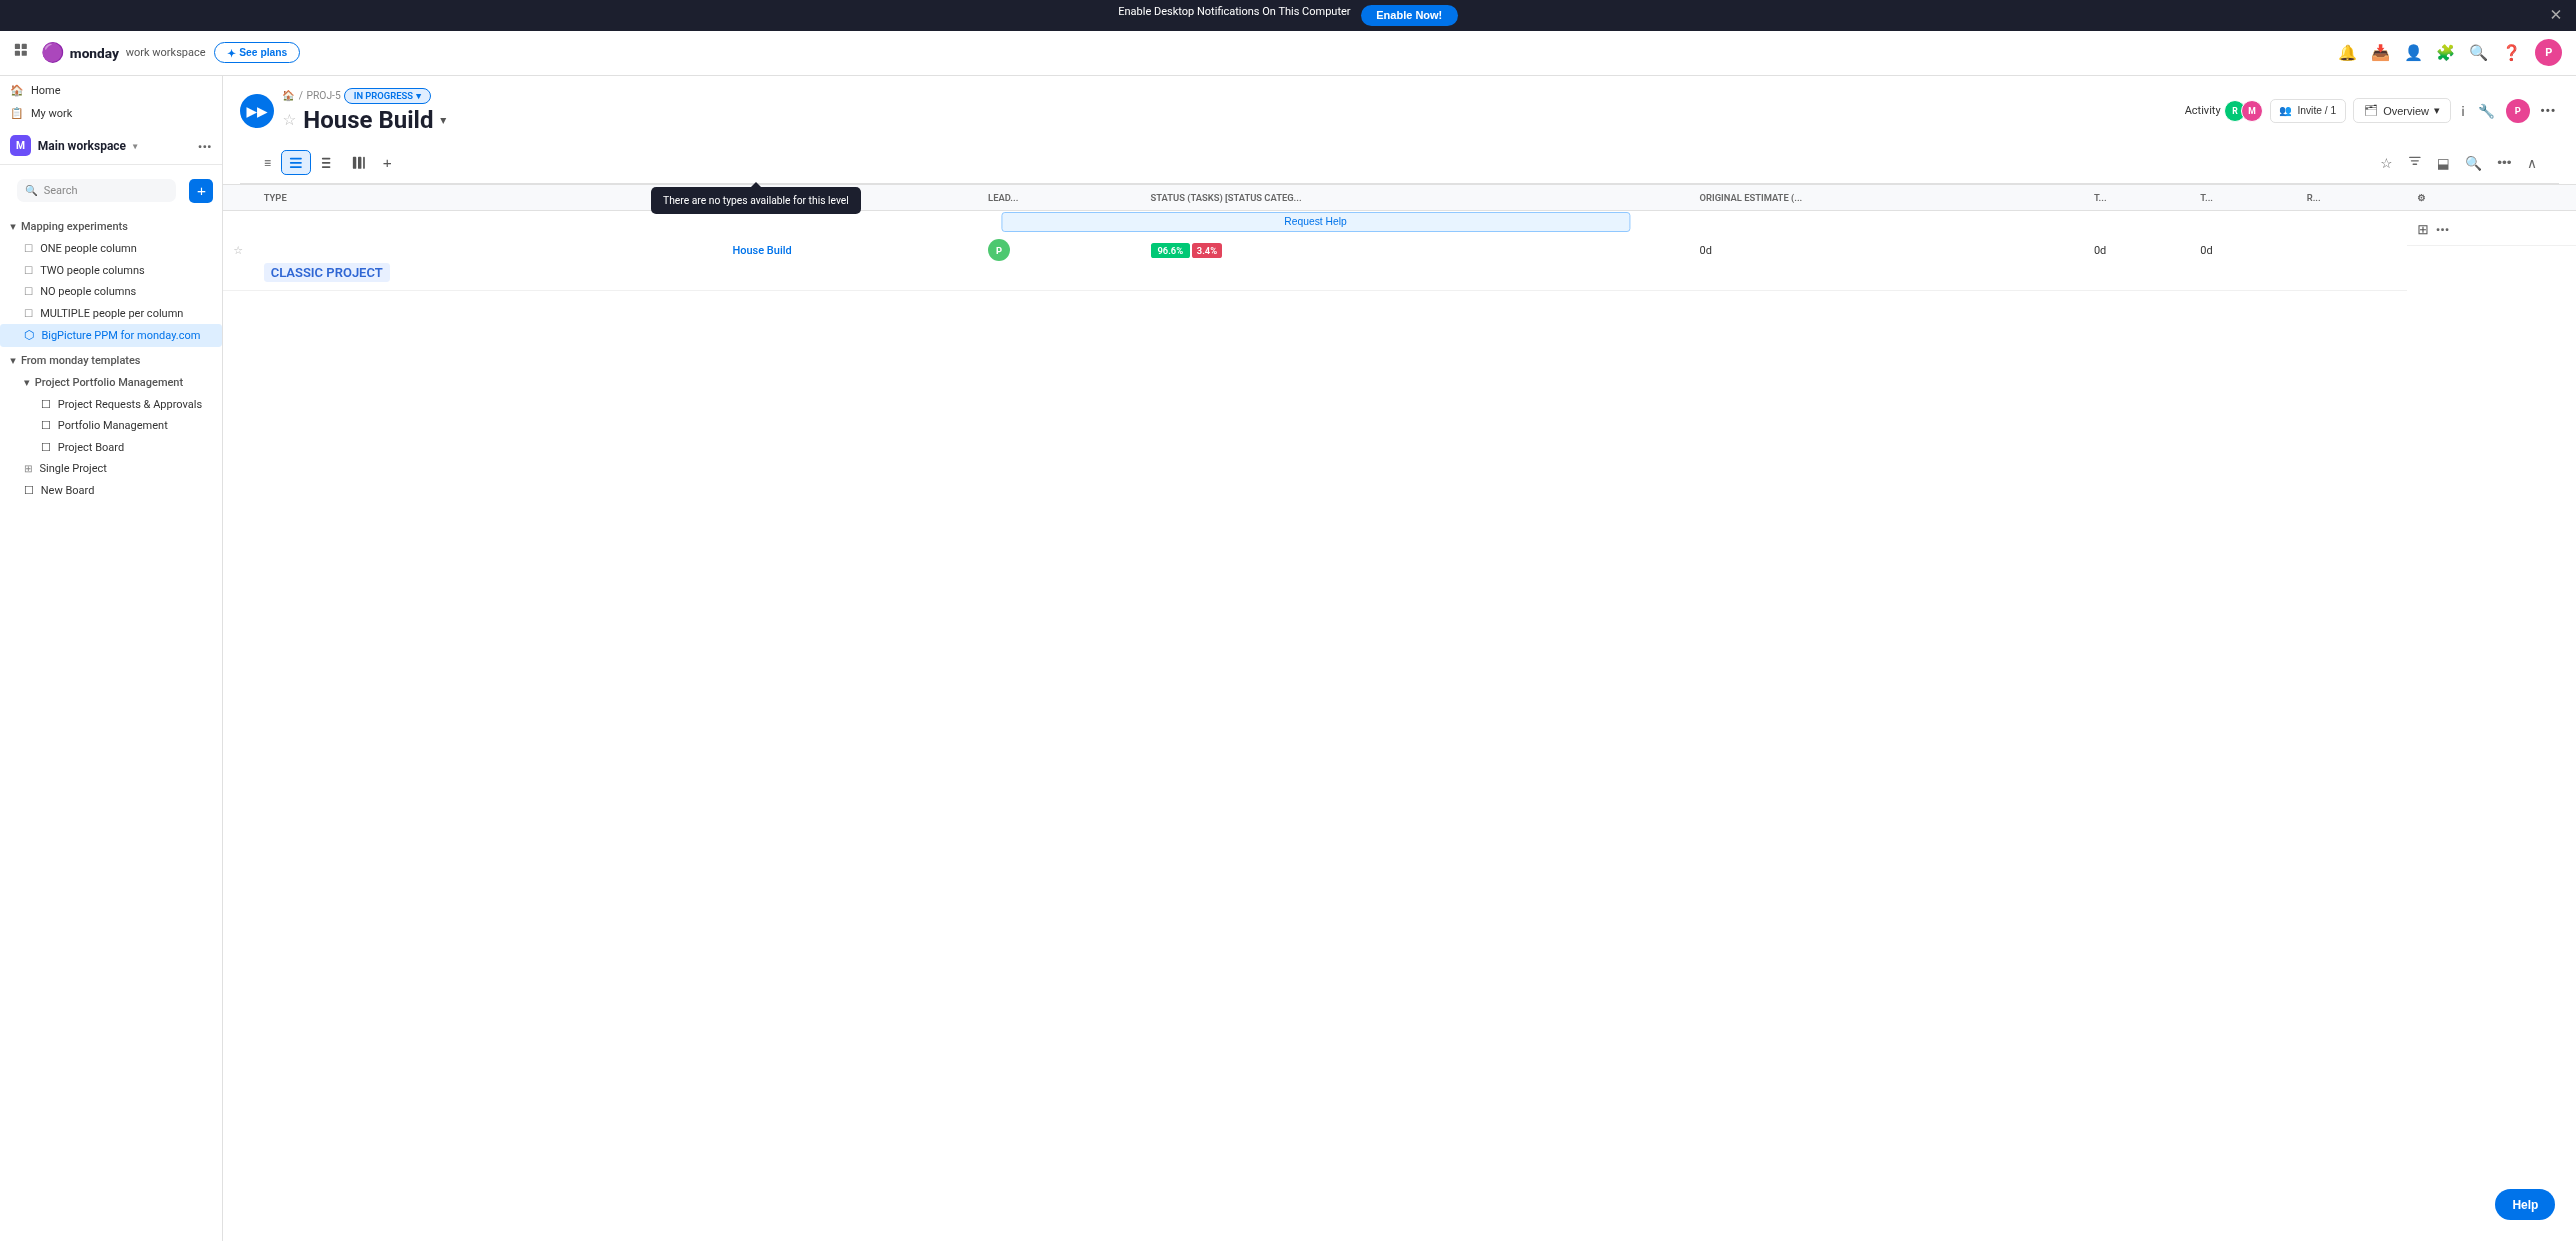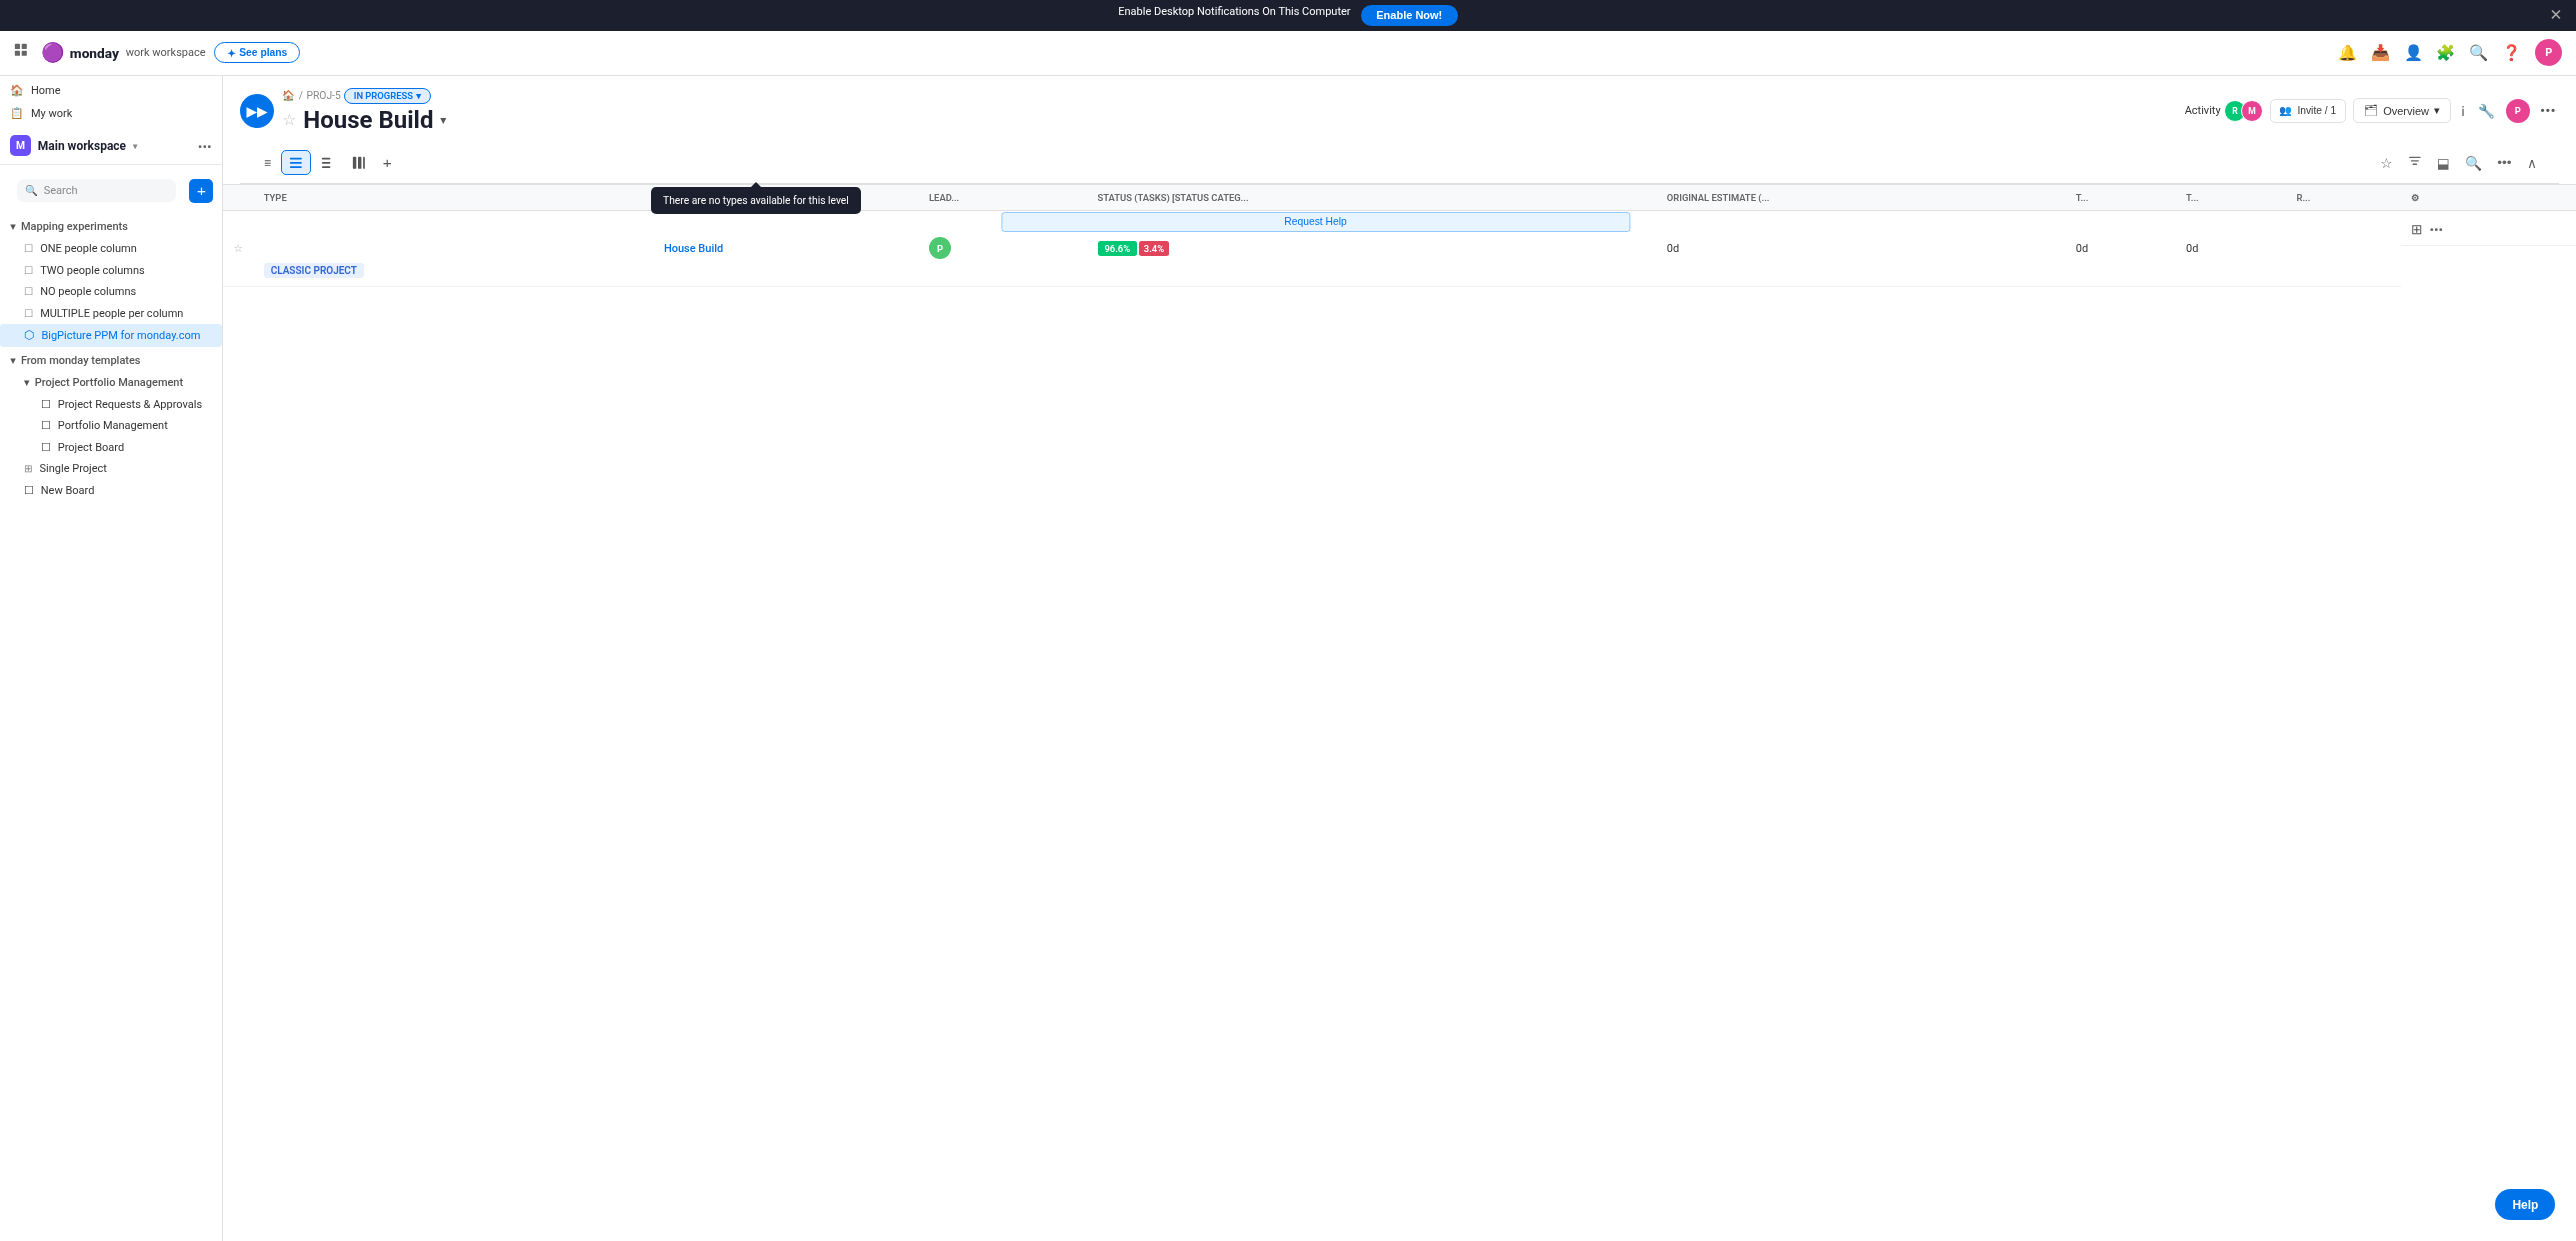--- a/index.html
+++ b/index.html
@@ -236,21 +236,21 @@
       padding: 6.9px 10.3px; font-size: 9.4px; font-weight: 600; color: #666;
       text-align: left; white-space: nowrap;
     }
     .data-table td {
       padding: 8.6px 10.3px; border-bottom: 0.9px solid #f0f0f0;
       font-size: 11px; color: #333;
     }
     .col-star { width: 26px; }
     .type-badge {
       background: #e8f0ff; color: #3067d4;
-      border-radius: 3.4px; padding: 1.7px 6.9px; font-size: 10px; font-weight: 600;
+      border-radius: 3.4px; padding: 1.7px 6.9px; font-size: 13px; font-weight: 600;
       display: inline-block;
       margin-top: 44px;
     }
     .row-name { color: #0073ea; font-weight: 500; cursor: pointer; }
     .lead-avatar {
       width: 22px; height: 22px; border-radius: 50%;
       background: #4dc870; color: #fff; font-size: 9.4px; font-weight: 700;
       display: flex; align-items: center; justify-content: center;
     }
     .status-bar { display: flex; gap: 1.7px; }

